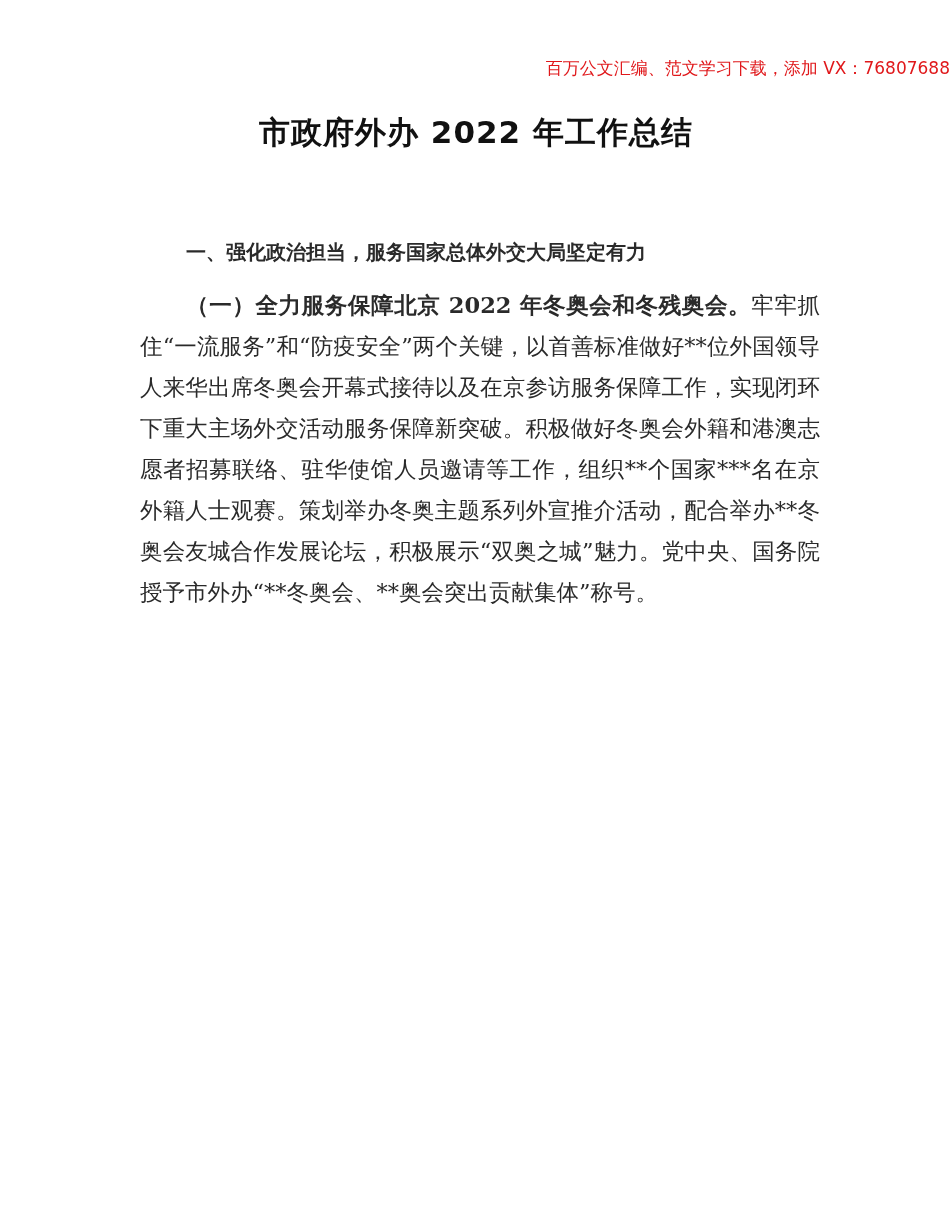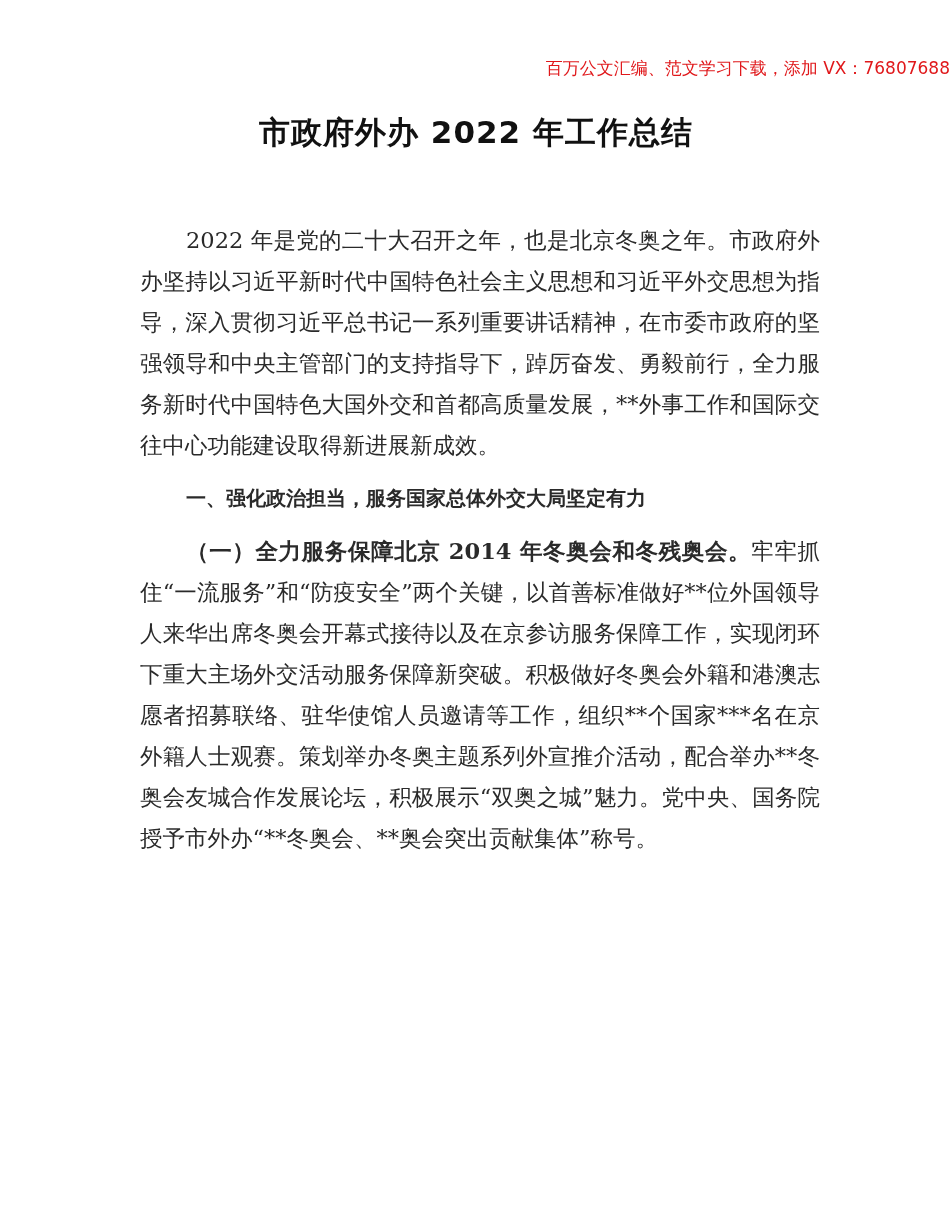--- a/index.html
+++ b/index.html
@@ -65,19 +65,18 @@
     .bold { font-weight: bold; }
   </style>
 </head>
 <body>
 
 <div class="watermark">百万公文汇编、范文学习下载，添加 VX：76807688</div>
 
 <div class="doc-title">市政府外办 2022 年工作总结</div>
 
 <div class="body-wrap">
-  <p class="para">2022 年是党的二十大召开之年，也是北京冬奥之年。市政府外办坚持以习近平新时代中国特色社会主义思想和习近平外交思想为指导，深入贯彻习近平总书记一系列重要讲话精神，在市委市政府的坚强领导和中央主管部门的支持指导下，踔厉奋发、勇毅前行，全力服务新时代中国特色大国外交和首都高质量发展，**外事工作和国际交往中心功能建设取得新进展新成效。</p>
 
   <p class="heading1">一、强化政治担当，服务国家总体外交大局坚定有力</p>
 
-  <p class="para gap"><span class="bold">（一）全力服务保障北京 2014 年冬奥会和冬残奥会。</span><span>牢牢抓住“一流服务”和“防疫安全”两个关键，以首善标准做好**位外国领导人来华出席冬奥会开幕式接待以及在京参访服务保障工作，实现闭环下重大主场外交活动服务保障新突破。积极做好冬奥会外籍和港澳志愿者招募联络、驻华使馆人员邀请等工作，组织**个国家***名在京外籍人士观赛。策划举办冬奥主题系列外宣推介活动，配合举办**冬奥会友城合作发展论坛，积极展示“双奥之城”魅力。党中央、国务院授予市外办“**冬奥会、**奥会突出贡献集体”称号。</span></p>
+  <p class="para gap"><span class="bold">（一）全力服务保障北京 2022 年冬奥会和冬残奥会。</span><span>牢牢抓住“一流服务”和“防疫安全”两个关键，以首善标准做好**位外国领导人来华出席冬奥会开幕式接待以及在京参访服务保障工作，实现闭环下重大主场外交活动服务保障新突破。积极做好冬奥会外籍和港澳志愿者招募联络、驻华使馆人员邀请等工作，组织**个国家***名在京外籍人士观赛。策划举办冬奥主题系列外宣推介活动，配合举办**冬奥会友城合作发展论坛，积极展示“双奥之城”魅力。党中央、国务院授予市外办“**冬奥会、**奥会突出贡献集体”称号。</span></p>
 
 </div>
 
 </body></html>

